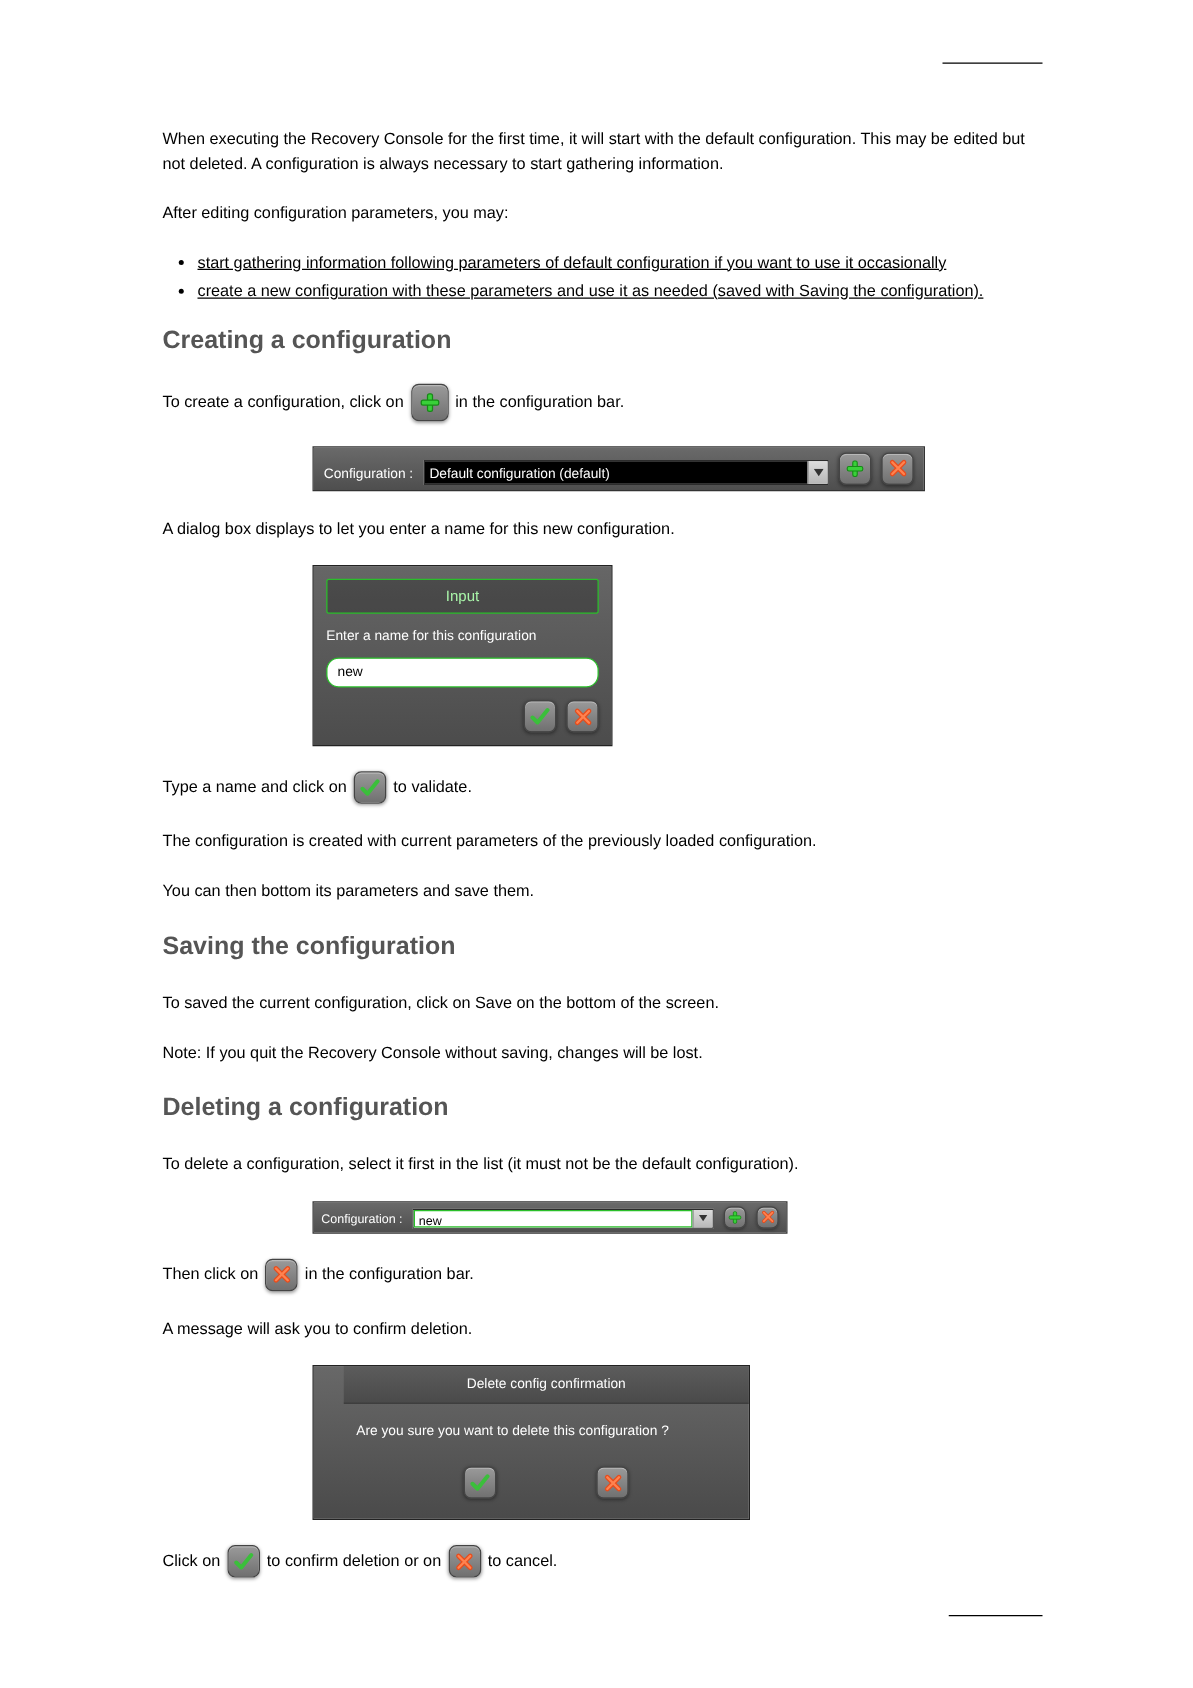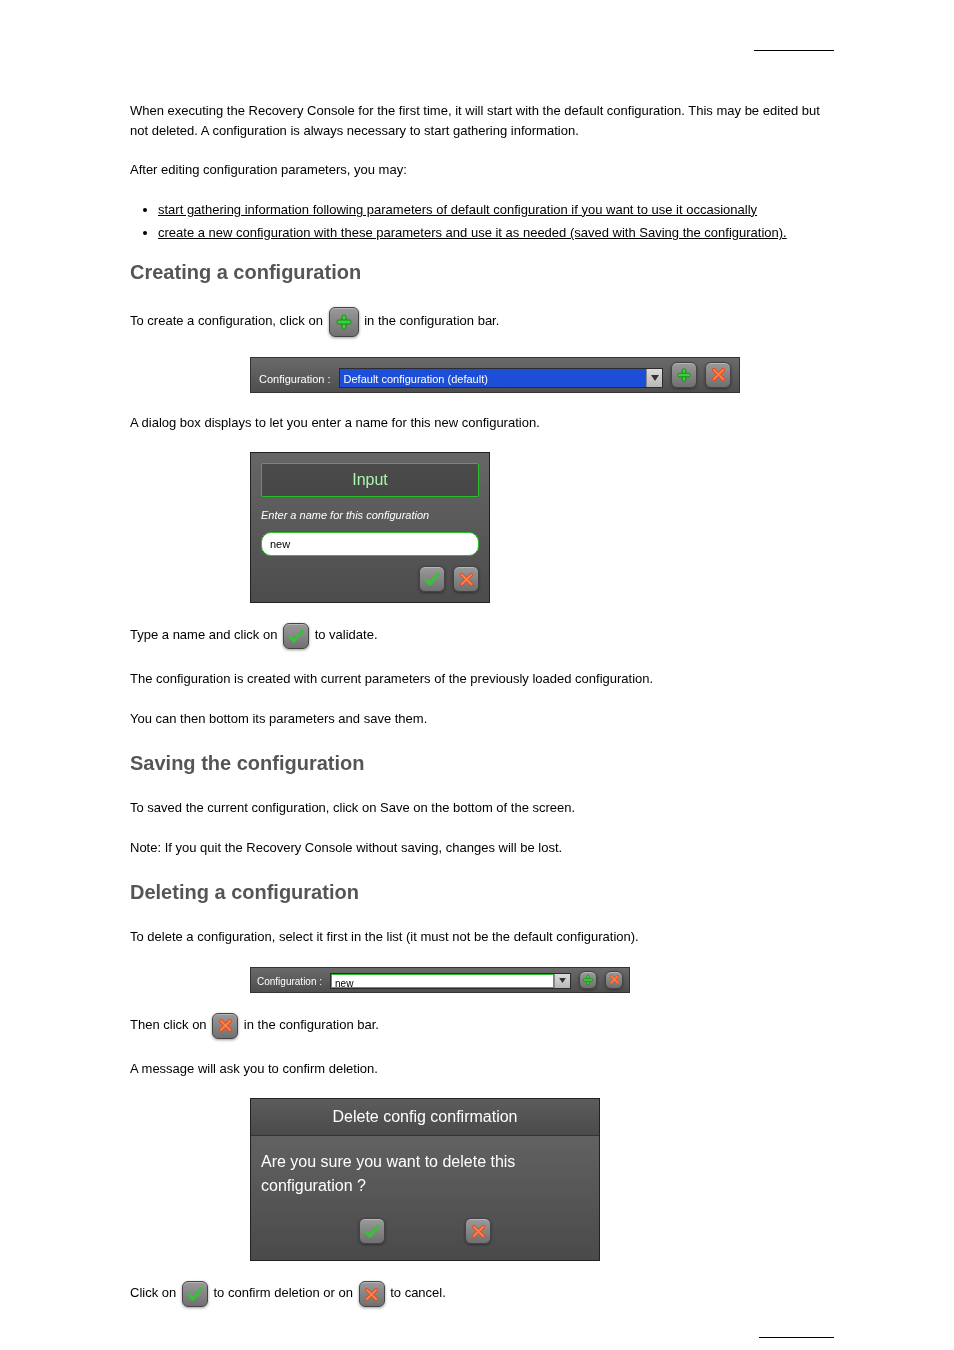--- a/index.html
+++ b/index.html
@@ -72,21 +72,21 @@
     background: #fff;
     color: #000;
     font-size: 11px;
   }
   .combo .txt {
     flex: 1;
     padding: 2px 4px;
     background: #fff;
     color: #000;
   }
-  .combo .txt.selected { background: #1d4ed8; color: #fff; }
+  .combo .txt.selected { background: #000000; color: #fff; }
   .combo .arrow {
     width: 16px;
     background: linear-gradient(#dcdcdc,#b8b8b8);
     border-left: 1px solid #888;
     display: flex;
     align-items: center;
     justify-content: center;
   }
   
   .dialog {
@@ -97,42 +97,43 @@
     font-size: 11px;
   }
   .dialog .title-pill {
     border: 1px solid #2abf2a;
     border-radius: 2px;
     background: rgba(0,0,0,.25);
     color: #a9f5a9;
     text-align: center;
     padding: 4px 0;
     margin-bottom: 10px;
-    font-size: 16px;
+    font-size: 12px;
   }
   .dialog .textbox {
     border: 1px solid #2abf2a;
     border-radius: 10px;
     background: #fff;
     color: #000;
     padding: 3px 8px;
     font-size: 11px;
   }
   .dialog .btnrow {
     display: flex;
     justify-content: flex-end;
     gap: 8px;
     margin-top: 10px;
   }
   
   .confirm {
     background: linear-gradient(#686868, #4a4a4a);
     border: 1px solid #222;
     color: #fff;
-    font-size: 16px;
+    font-size: 11px;
+    padding-left: 24px;
   }
   .confirm .cf-title {
     text-align: center;
     padding: 6px 0;
     border-bottom: 1px solid #333;
     background: linear-gradient(#5c5c5c,#4a4a4a);
   }
   .confirm .cf-body {
     padding: 14px 10px 10px 10px;
   }
@@ -195,21 +196,21 @@
       </svg>
     </span>
   </div>
 </div>
 
 <p>A dialog box displays to let you enter a name for this new configuration.</p>
 
 <div class="center-wrap">
   <div class="dialog" style="width:240px;">
     <div class="title-pill">Input</div>
-    <div style="margin-bottom:8px;font-style:italic;">Enter a name for this configuration</div>
+    <div style="margin-bottom:8px;">Enter a name for this configuration</div>
     <div class="textbox">new</div>
     <div class="btnrow">
       <span class="rbtn sz-26">
         <svg width="16" height="16" viewBox="0 0 16 16">
             <path d="M2 9 L6 13 L14 3" stroke="#3bbf3b" stroke-width="3.2" fill="none" stroke-linecap="round" stroke-linejoin="round"></path>
           </svg>
       </span>
       <span class="rbtn sz-26">
         <svg width="15" height="15" viewBox="0 0 16 16">
           <path d="M3 3 L13 13 M13 3 L3 13" stroke="#e74c1c" stroke-width="4" stroke-linecap="round"></path>

